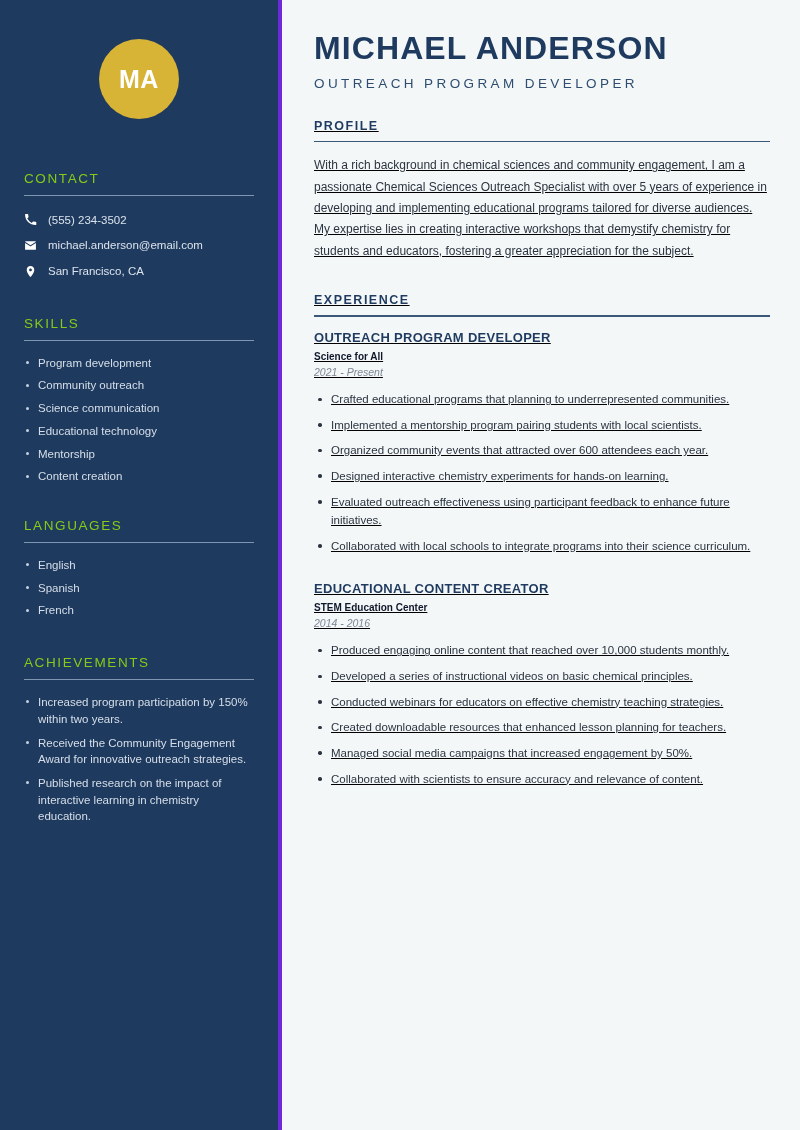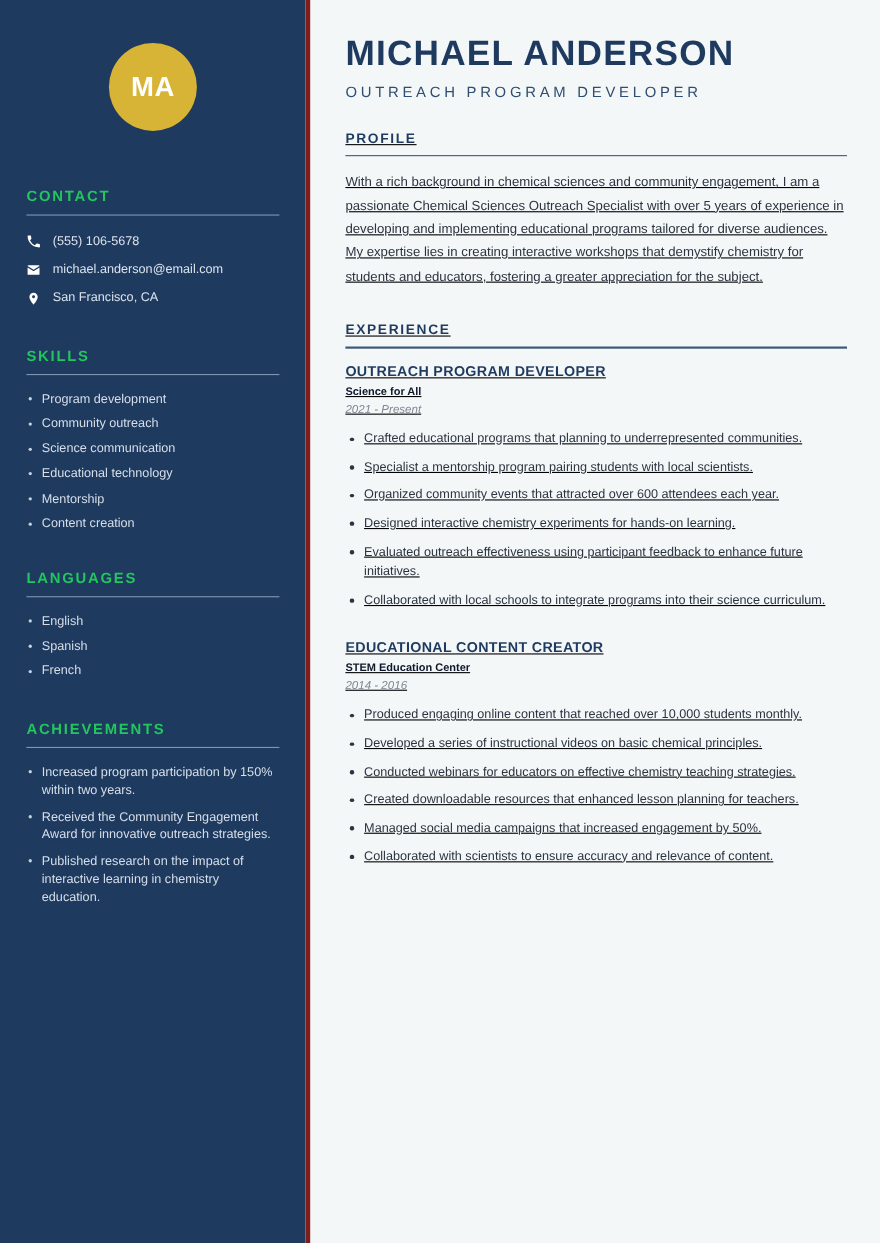--- a/index.html
+++ b/index.html
@@ -52,23 +52,23 @@
 
   .side-section { margin-top: 0; }
   .side-section.contact  { margin-top: 52px; }
   .side-section.skills   { margin-top: 31px; }
   .side-section.languages{ margin-top: 30px; }
   .side-section.education{ margin-top: 31px; }
   .side-section.achievements { margin-top: 33px; }
 
   .side-heading {
     font-size: 13.5px;
-    font-weight: bold;
+    font-weight: normal;
     letter-spacing: 1.6px;
-    color: #22c55e;
+    color: #84cc16;
     padding-bottom: 9px;
   }
   .side-rule {
     height: 1px;
     background: #7f96b2;
     width: 100%;
     margin-bottom: 11px;
   }
 
   .contact-list { list-style: none; }
@@ -117,21 +117,21 @@
     color: #ffffff;
     line-height: 1.55;
     letter-spacing: 0.2px;
   }
 
   
   .main {
     flex: 1;
     height: 1130px;
     background: #f4f7f8;
-    border-left: 4px solid #7f1d1d;
+    border-left: 4px solid #6d28d9;
     padding: 30px 30px 0 32px;
   }
 
   .name {
     font-size: 32px;
     font-weight: bold;
     color: #1f3a5f;
     letter-spacing: 1.1px;
     line-height: 1.15;
   }
@@ -223,21 +223,21 @@
     <section class="side-section contact">
       <div class="side-heading">CONTACT</div>
       <div class="side-rule"></div>
       <ul class="contact-list">
         <li class="contact-item">
           <span class="ico">
             <svg width="13" height="13" viewBox="0 0 24 24">
                 <path d="M6.6 10.8c1.7 3.4 4.2 5.9 7.6 7.6l2.5-2.5c.3-.3.8-.4 1.2-.3 1.2.4 2.5.6 3.8.6.6 0 1 .4 1 1V21c0 .6-.4 1-1 1C10.4 22 2 13.6 2 3c0-.6.4-1 1-1h3.8c.6 0 1 .4 1 1 0 1.3.2 2.6.6 3.8.1.4 0 .9-.3 1.2l-2.5 2.8z"></path>
               </svg>
           </span>
-          <span>(555) 106-5678</span>
+          <span>(555) 234-3502</span>
         </li>
         <li class="contact-item">
           <span class="ico">
             <svg width="13" height="13" viewBox="0 0 24 24">
                 <path d="M2 5c0-.6.4-1 1-1h18c.6 0 1 .4 1 1v.3l-10 6.2L2 5.3V5zm0 2.6l9.5 5.9c.3.2.7.2 1 0L22 7.6V19c0 .6-.4 1-1 1H3c-.6 0-1-.4-1-1V7.6z"></path>
               </svg>
           </span>
           <span>michael.anderson@email.com</span>
         </li>
         <li class="contact-item">
@@ -301,21 +301,21 @@
     <section class="main-section experience">
       <div class="main-heading">EXPERIENCE</div>
       <div class="main-rule"></div>
 
       <div class="job">
         <div class="job-title">OUTREACH PROGRAM DEVELOPER</div>
         <div class="job-company">Science for All</div>
         <div class="job-dates">2021 - Present</div>
         <ul class="job-bullets">
           <li>Crafted educational programs that planning to underrepresented communities.</li>
-          <li>Specialist a mentorship program pairing students with local scientists.</li>
+          <li>Implemented a mentorship program pairing students with local scientists.</li>
           <li>Organized community events that attracted over 600 attendees each year.</li>
           <li>Designed interactive chemistry experiments for hands-on learning.</li>
           <li>Evaluated outreach effectiveness using participant feedback to enhance future initiatives.</li>
           <li>Collaborated with local schools to integrate programs into their science curriculum.</li>
         </ul>
       </div>
 
       <div class="job">
         <div class="job-title">EDUCATIONAL CONTENT CREATOR</div>
         <div class="job-company">STEM Education Center</div>

